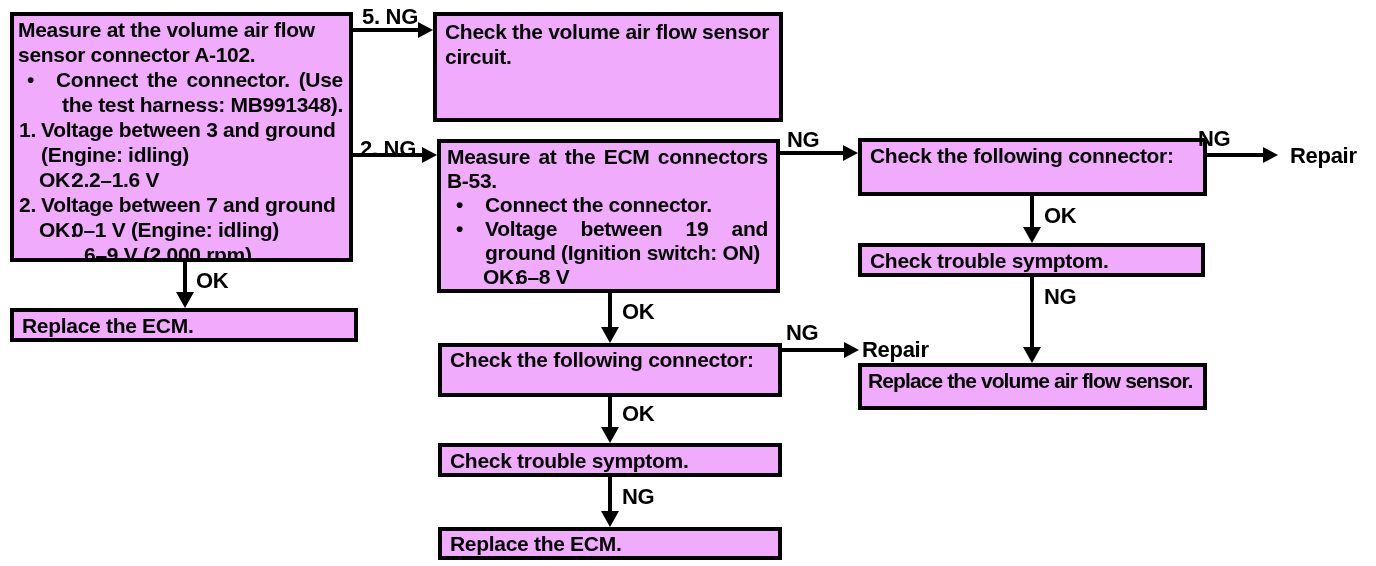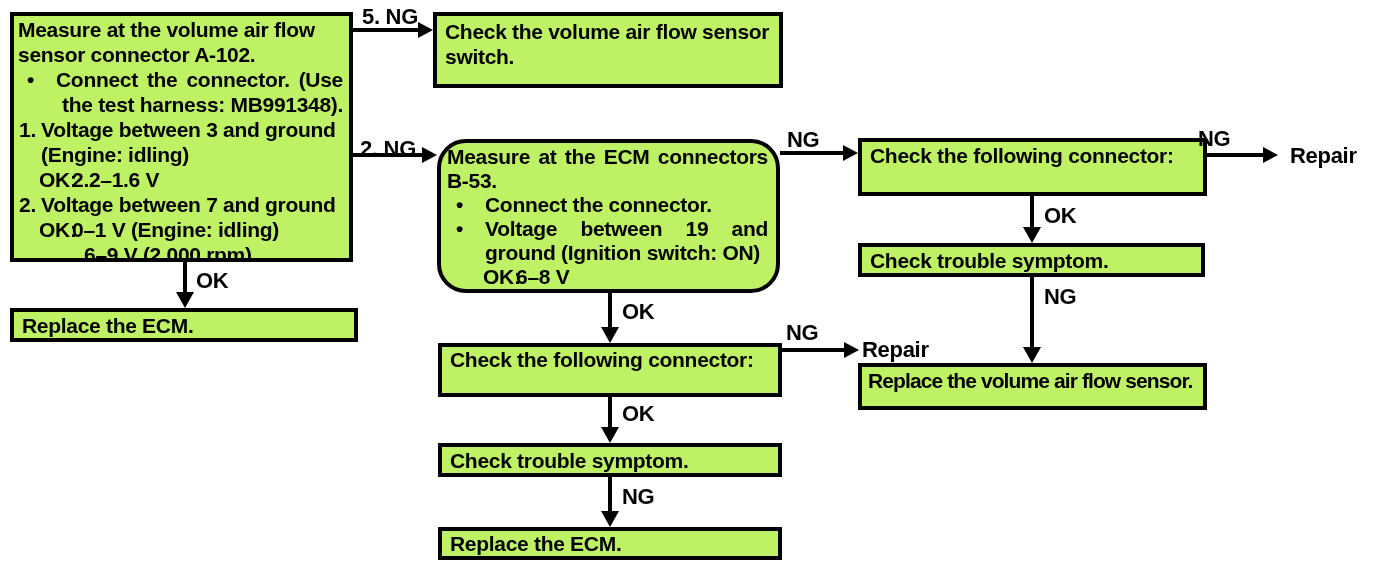--- a/index.html
+++ b/index.html
@@ -5,25 +5,25 @@
   * { margin:0; padding:0; box-sizing:border-box; }
   html,body { background:#ffffff; }
   body {
     width:1376px; height:566px; overflow:hidden;
     font-family:"Liberation Sans", sans-serif;
     font-weight:bold; color:#000;
   }
   .stage { position:relative; width:1376px; height:566px; background:#fff; }
 
   .box {
-    position:absolute; border:4px solid #000; background:#bef264;
+    position:absolute; border:4px solid #000; background:#f0abfc;
     font-size:21px; line-height:25px; letter-spacing:-0.3px;
     white-space:nowrap; overflow:hidden;
   }
-  .box.compact { line-height:24px;border-radius:29px; }
+  .box.compact { line-height:24px; }
   .ln { display:block; }
   .row { display:flex; }
   .mk { flex:0 0 auto; display:inline-block; }
   .mk.b { width:38px; padding-left:9px; }
   .mk.n { width:23px; padding-left:1px; }
   .mk.okw { width:33px; }
   .jt { flex:1 1 auto; text-align:justify; text-align-last:justify; padding-right:2px; }
   .tight { letter-spacing:-0.9px; }
 
   .hline { position:absolute; height:4px; background:#000; }
@@ -69,23 +69,23 @@
       <span class="mk n">2.</span>
       <span>Voltage between 7 and ground</span>
     </div>
     <div class="ln row" style="margin-left:21px;">
       <span class="mk okw">OK:</span>
       <span>0–1 V (Engine: idling)</span>
     </div>
     <div class="ln" style="margin-left:66px;">6–9 V (2,000 rpm)</div>
   </div>
 
-  <div class="box" style="left:433px; top:12px; width:350px; height:76px; padding:3px 8px;">
+  <div class="box" style="left:433px; top:12px; width:350px; height:110px; padding:3px 8px;">
     <div class="ln">Check the volume air flow sensor</div>
-    <div class="ln">switch.</div>
+    <div class="ln">circuit.</div>
   </div>
 
   <div class="box" style="left:10px; top:308px; width:348px; height:34px; padding:1px 8px;">
     <div class="ln">Replace the ECM.</div>
   </div>
 
   <div class="box compact" style="left:437px; top:139px; width:343px; height:154px; padding:2px 6px;">
     <div class="ln jt" style="display:block;">Measure at the ECM connectors</div>
     <div class="ln">B-53.</div>
     <div class="ln row">

